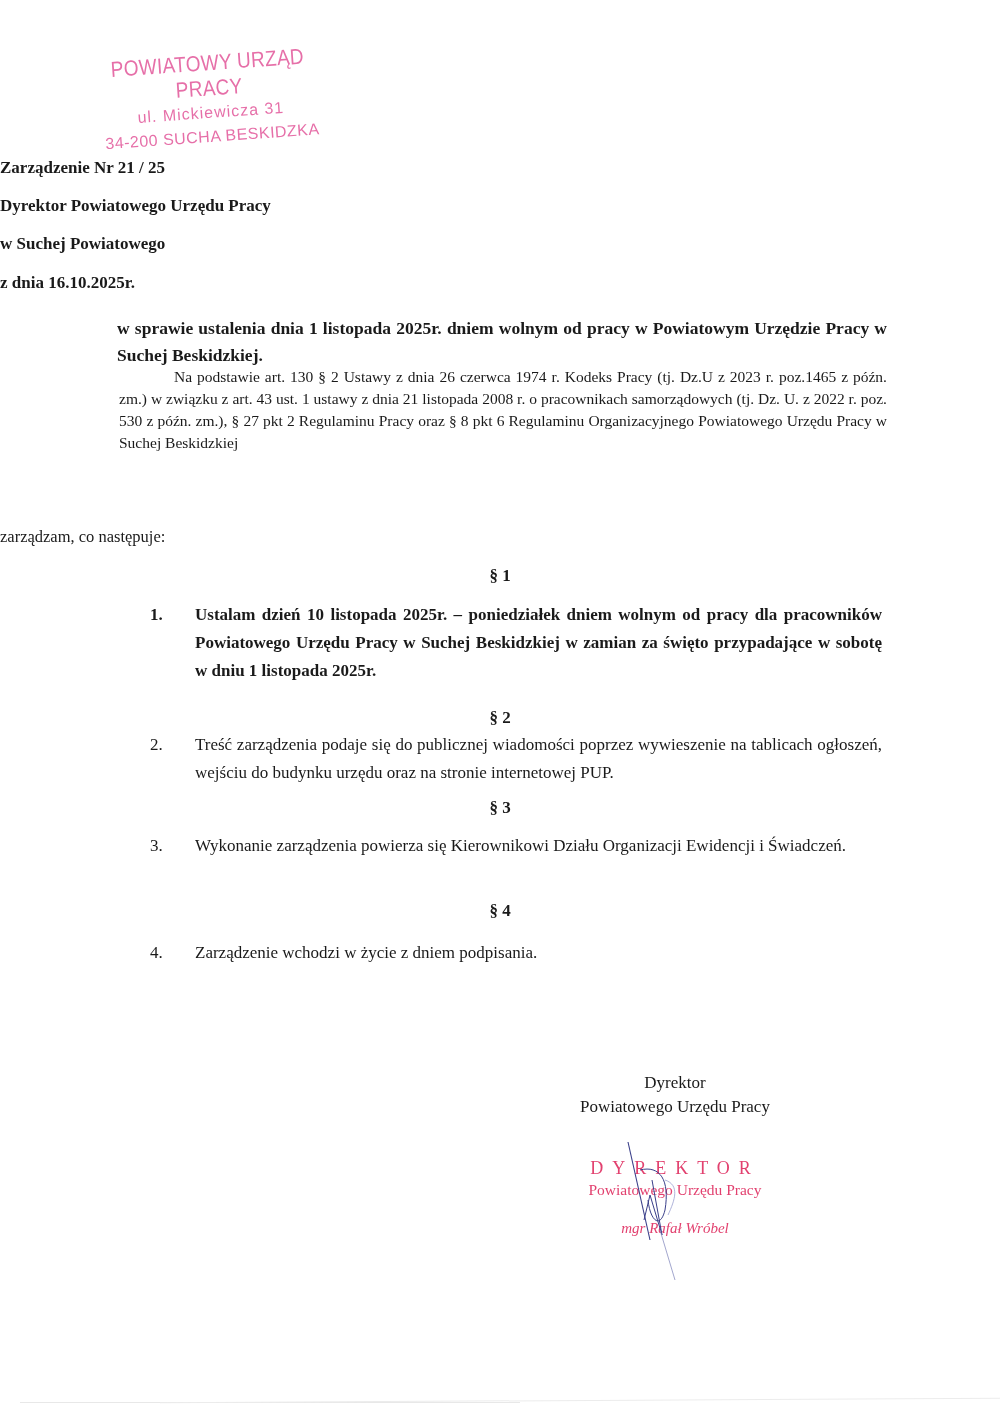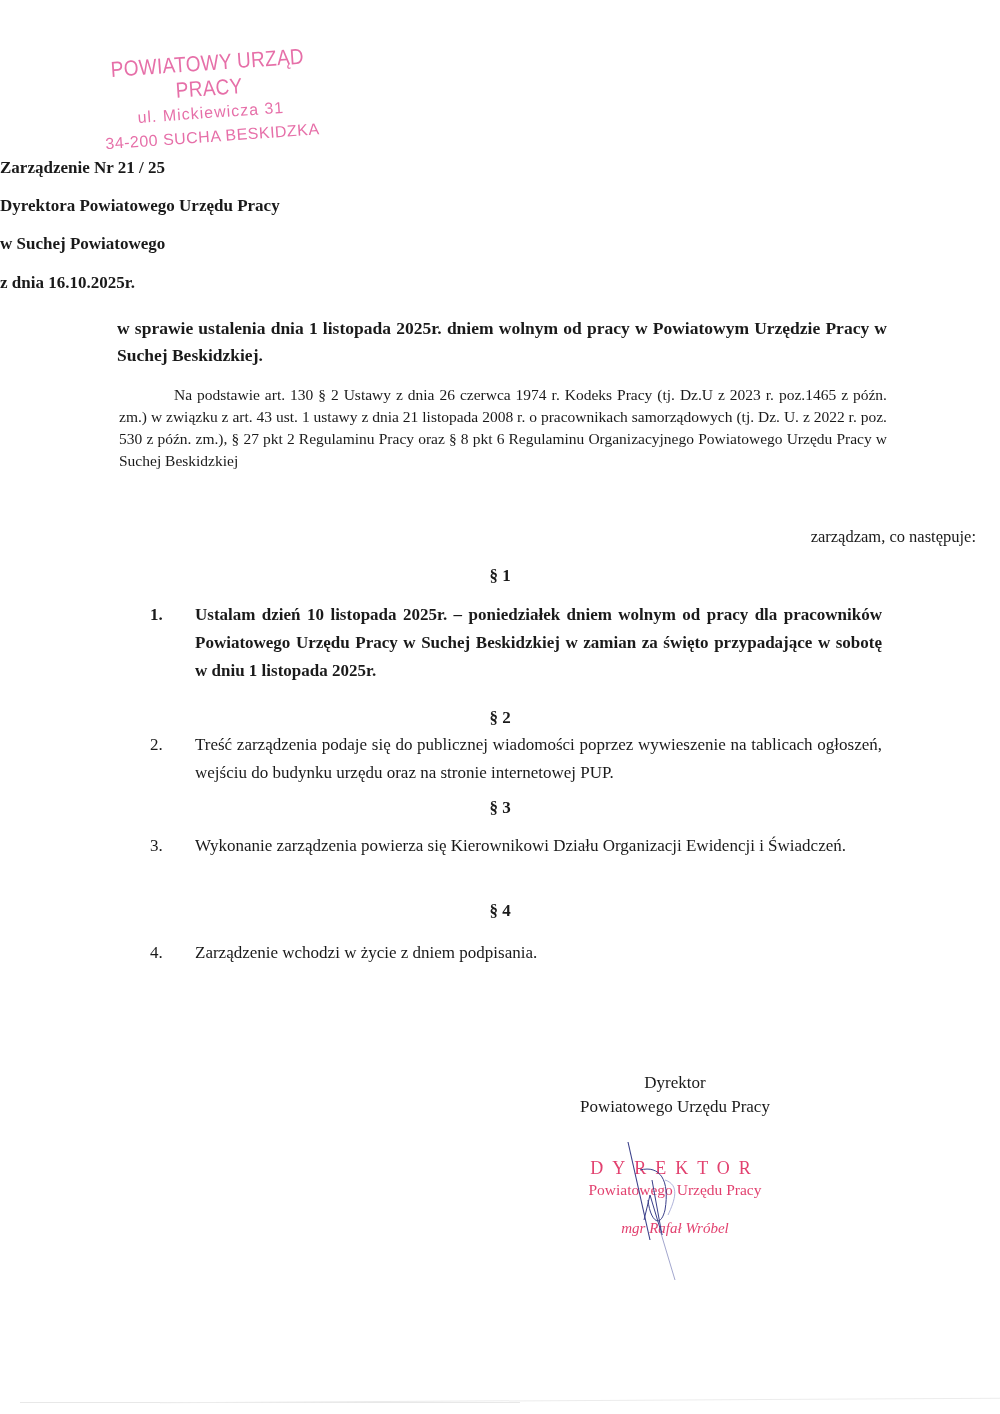--- a/index.html
+++ b/index.html
@@ -11,24 +11,24 @@
            color: #e2579a; font-family: "Liberation Sans", sans-serif; text-align: center; width: 230px; opacity: 0.85; }
   .stamp .s1 { font-size: 19px; letter-spacing: 0.3px; font-weight: normal; transform: scaleY(1.15); }
   .stamp .s2 { font-size: 16px; margin-top: 6px; letter-spacing: 1px; }
   .stamp .s3 { font-size: 16px; margin-top: 6px; letter-spacing: 0.5px; }
 
   .center { position: absolute; left: 0; width: 1000px; text-align: left; font-weight: bold; font-size: 17px; }
 
   .subject { position: absolute; left: 117px; top: 315px; width: 770px; font-weight: bold; font-size: 17.5px;
              line-height: 27px; text-align: justify; }
 
-  .basis { position: absolute; left: 119px; top: 384px; width: 768px; font-size: 15.5px; line-height: 22px; text-align: justify; }
+  .basis { position: absolute; left: 119px; top: 366px; width: 768px; font-size: 15.5px; line-height: 22px; text-align: justify; }
   .basis .indent { display: inline-block; width: 55px; }
 
-  .decree { position: absolute; left: 0; width: 976px; top: 527px; text-align: right; font-size: 16.5px; }
+  .decree { position: absolute; left: 0; width: 976px; top: 527px; text-align: left; font-size: 16.5px; }
   .para { position: absolute; left: 0; width: 1000px; text-align: center; font-size: 17px; font-weight: bold; }
 
   .item { position: absolute; left: 150px; width: 732px; font-size: 17px; line-height: 28px; }
   .item .num { position: absolute; left: 0; top: 0; width: 30px; }
   .item .txt { margin-left: 45px; text-align: justify; display: block; }
   .item.bold { font-weight: bold; }
 
   .sig1 { position: absolute; left: 520px; width: 310px; text-align: center; font-size: 17px; line-height: 24px; }
 
   .sigstamp { position: absolute; left: 540px; top: 1158px; width: 270px; text-align: center; color: #e2416f; }
@@ -43,21 +43,21 @@
 </head>
 <body>
 
 <div class="stamp">
   <div class="s1">POWIATOWY URZĄD PRACY</div>
   <div class="s2">ul. Mickiewicza 31</div>
   <div class="s3">34-200 SUCHA BESKIDZKA</div>
 </div>
 
 <div class="center" style="top:158px;">Zarządzenie Nr 21 / 25</div>
-<div class="center" style="top:196px;">Dyrektora Powiatowego Urzędu Pracy</div>
+<div class="center" style="top:196px;">Dyrektor Powiatowego Urzędu Pracy</div>
 <div class="center" style="top:234px;">w Suchej Powiatowego</div>
 <div class="center" style="top:273px;">z dnia 16.10.2025r.</div>
 
 <div class="subject">w sprawie ustalenia dnia 1 listopada 2025r.  dniem wolnym od pracy w Powiatowym Urzędzie Pracy w Suchej Beskidzkiej.</div>
 
 <div class="basis"><span class="indent"></span><span>Na podstawie art. 130 § 2 Ustawy z dnia 26 czerwca 1974 r. Kodeks Pracy (tj. Dz.U z 2023 r. poz.1465 z późn. zm.) w związku z art. 43 ust. 1 ustawy z dnia 21 listopada 2008 r. o pracownikach samorządowych (tj. Dz. U. z 2022 r. poz. 530 z późn. zm.), § 27 pkt 2 Regulaminu Pracy oraz § 8 pkt 6 Regulaminu Organizacyjnego Powiatowego Urzędu Pracy w Suchej Beskidzkiej</span></div>
 
 <div class="decree">zarządzam, co następuje:</div>
 
 <div class="para" style="top:566px;">§ 1</div>

